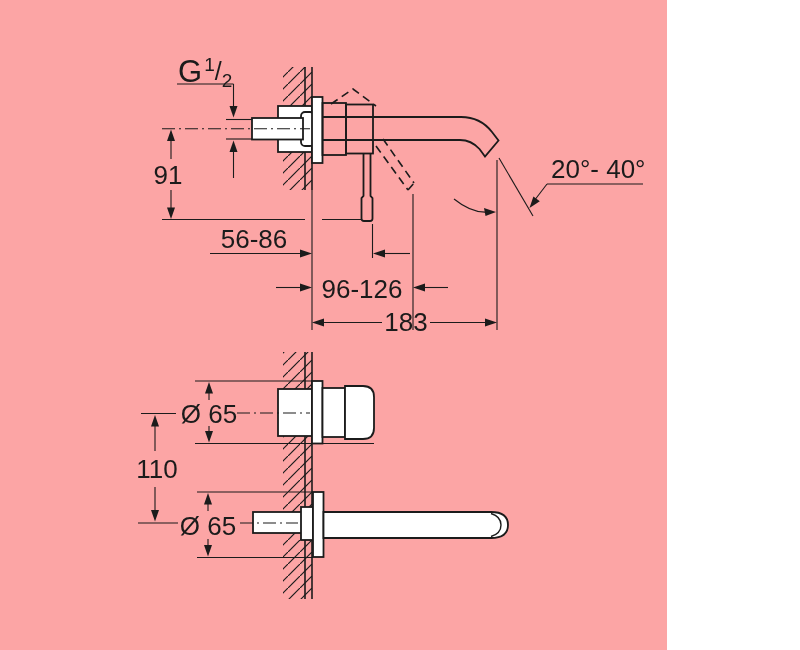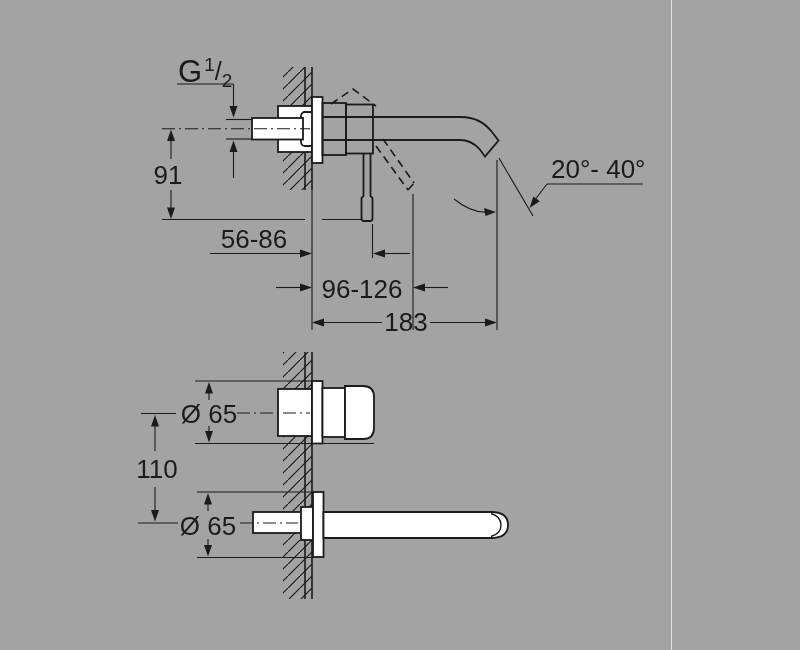--- a/index.html
+++ b/index.html
@@ -1,16 +1,16 @@
 <!DOCTYPE html>
 <html><head>
 <meta charset="utf-8">
 <style>
   html,body{margin:0;padding:0;background:#ffffff;}
-  .stage{position:relative;width:800px;height:650px;background:#a3a3a3;overflow:hidden;}
+  .stage{position:relative;width:667px;height:650px;background:#fca5a5;overflow:hidden;}
   svg{position:absolute;left:0;top:0;}
   text{font-family:"Liberation Sans","DejaVu Sans",sans-serif;fill:#1b1b1b;}
   .dim{font-size:26px;}
   .thread{font-size:31px;}
   .frac{font-size:19px;}
   .slash{font-size:25px;}
 </style>
 </head>
 <body>
 

